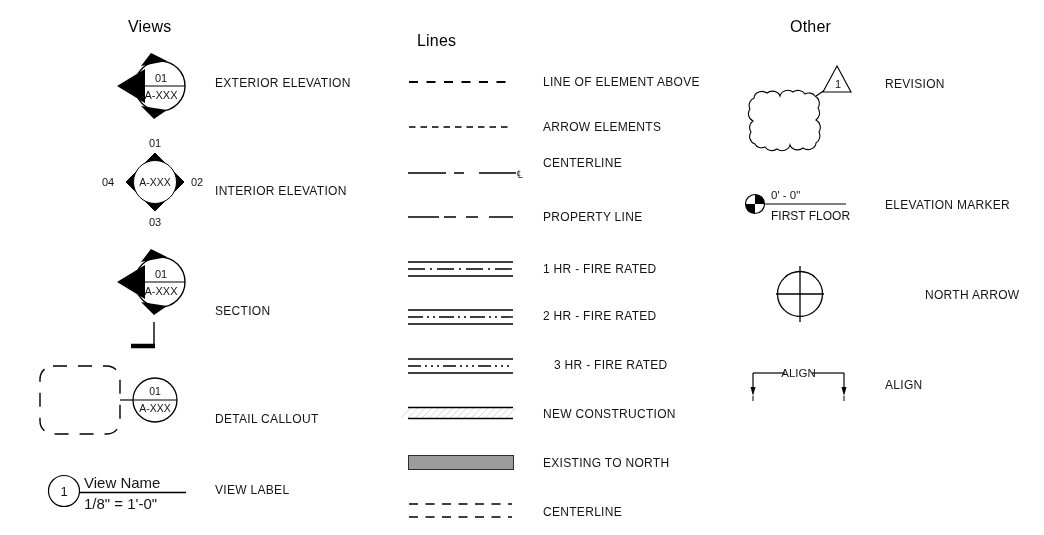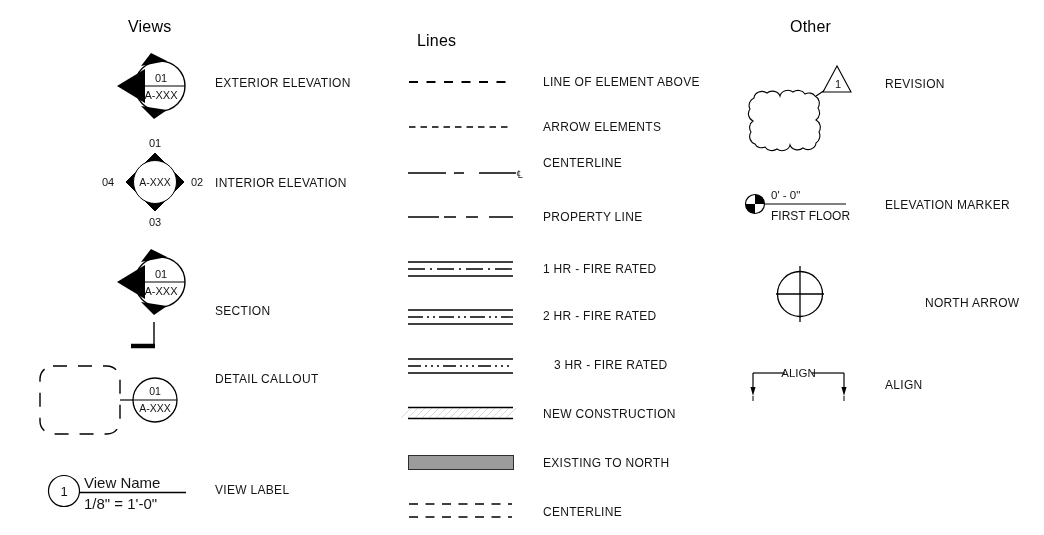--- a/index.html
+++ b/index.html
@@ -35,21 +35,21 @@
 
   <svg class="sym" style="left:99px;top:136px;" width="112" height="92" viewBox="0 0 112 92">
     <polygon points="56,17 85,46 56,75 27,46" fill="#000" stroke="#000" stroke-width="1"></polygon>
     <circle cx="56" cy="46" r="21.5" fill="#fff" stroke="#000" stroke-width="1"></circle>
     <text x="56" y="50" font-size="10.5" text-anchor="middle">A-XXX</text>
     <text x="56" y="11" font-size="11" text-anchor="middle">01</text>
     <text x="98" y="50" font-size="11" text-anchor="middle">02</text>
     <text x="56" y="90" font-size="11" text-anchor="middle">03</text>
     <text x="9" y="50" font-size="11" text-anchor="middle">04</text>
   </svg>
-  <div class="lbl" style="left:215px;top:176px;">INTERIOR ELEVATION</div>
+  <div class="lbl" style="left:215px;top:184px;">INTERIOR ELEVATION</div>
 
   <svg class="sym" style="left:114px;top:248px;" width="80" height="108" viewBox="0 0 80 108">
     <circle cx="46" cy="34" r="25" fill="#fff" stroke="#000" stroke-width="1.4"></circle>
     <polygon points="37,1 27,14 53,9" fill="#000"></polygon>
     <polygon points="40,67 27,54 53,58" fill="#000"></polygon>
     <polygon points="3,34 31,17 31,51" fill="#000"></polygon>
     <line x1="21" y1="34" x2="71" y2="34" stroke="#000" stroke-width="1.2"></line>
     <text x="47" y="29.5" font-size="11" text-anchor="middle">01</text>
     <text x="47" y="47" font-size="11" text-anchor="middle">A-XXX</text>
     <line x1="40" y1="74" x2="40" y2="98" stroke="#000" stroke-width="1.4"></line>
@@ -58,21 +58,21 @@
   <div class="lbl" style="left:215px;top:272px;margin-top:32px;">SECTION</div>
 
   <svg class="sym" style="left:38px;top:360px;" width="146" height="80" viewBox="0 0 146 80">
     <rect x="2" y="6" width="80" height="68" rx="13" fill="none" stroke="#000" stroke-width="1.4" stroke-dasharray="14 11"></rect>
     <line x1="82" y1="40" x2="95" y2="40" stroke="#000" stroke-width="1.2"></line>
     <circle cx="117" cy="40" r="22" fill="#fff" stroke="#000" stroke-width="1.3"></circle>
     <line x1="95" y1="40" x2="139" y2="40" stroke="#000" stroke-width="1.1"></line>
     <text x="117" y="35" font-size="10.5" text-anchor="middle">01</text>
     <text x="117" y="52" font-size="10.5" text-anchor="middle">A-XXX</text>
   </svg>
-  <div class="lbl" style="left:215px;top:372px;">DETAIL CALLOUT</div>
+  <div class="lbl" style="left:215px;top:412px;">DETAIL CALLOUT</div>
 
   <svg class="sym" style="left:46px;top:469px;" width="150" height="46" viewBox="0 0 150 46">
     <circle cx="18" cy="22" r="15.5" fill="none" stroke="#000" stroke-width="1.2"></circle>
     <text x="18" y="26.5" font-size="13" text-anchor="middle">1</text>
     <line x1="33.5" y1="23.5" x2="140" y2="23.5" stroke="#000" stroke-width="1.3"></line>
     <text x="38" y="18.5" font-size="15">View Name</text>
     <text x="38" y="39.5" font-size="15">1/8" = 1'-0"</text>
   </svg>
   <div class="lbl" style="left:215px;top:483px;">VIEW LABEL</div>
 
@@ -154,21 +154,21 @@
     <text x="29" y="15" font-size="11.5">0' - 0"</text>
     <text x="29" y="36" font-size="12">FIRST FLOOR</text>
   </svg>
   <div class="lbl" style="left:885px;top:198px;text-align:right;">ELEVATION MARKER</div>
 
   <svg class="sym" style="left:772px;top:265px;" width="56" height="58" viewBox="0 0 56 58">
     <circle cx="28" cy="29" r="22.5" fill="none" stroke="#000" stroke-width="1.3"></circle>
     <line x1="28" y1="1" x2="28" y2="57" stroke="#000" stroke-width="1.3"></line>
     <line x1="4" y1="29" x2="52" y2="29" stroke="#000" stroke-width="1.3"></line>
   </svg>
-  <div class="lbl" style="left:885px;top:296px;padding-left:40px;">NORTH ARROW</div>
+  <div class="lbl" style="left:885px;top:288px;padding-left:40px;">NORTH ARROW</div>
 
   <svg class="sym" style="left:745px;top:362px;" width="108" height="40" viewBox="0 0 108 40">
     <line x1="8" y1="11" x2="40" y2="11" stroke="#000" stroke-width="1.2"></line>
     <line x1="67" y1="11" x2="99" y2="11" stroke="#000" stroke-width="1.2"></line>
     <line x1="8" y1="11" x2="8" y2="25" stroke="#000" stroke-width="1.2"></line>
     <line x1="99" y1="11" x2="99" y2="25" stroke="#000" stroke-width="1.2"></line>
     <polygon points="5.5,25 10.5,25 8,34" fill="#000"></polygon>
     <polygon points="96.5,25 101.5,25 99,34" fill="#000"></polygon>
     <line x1="8" y1="34" x2="8" y2="39" stroke="#000" stroke-width="1"></line>
     <line x1="99" y1="34" x2="99" y2="39" stroke="#000" stroke-width="1"></line>

